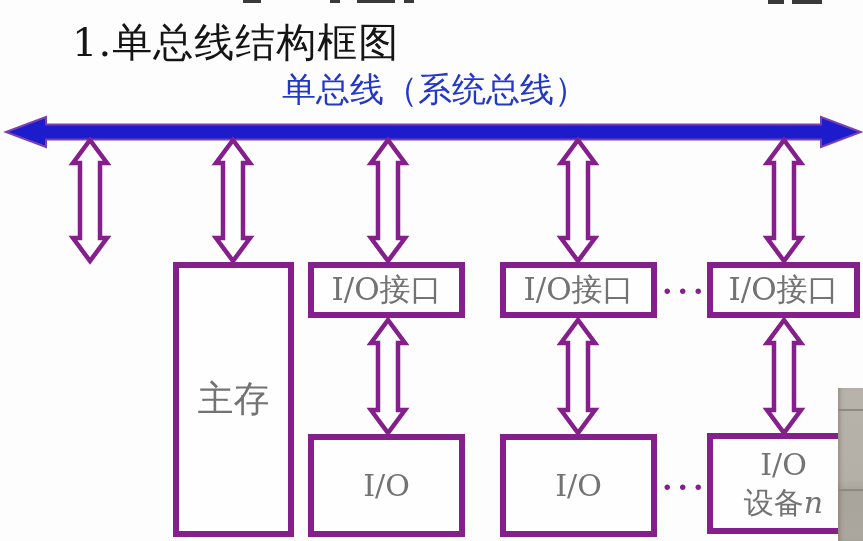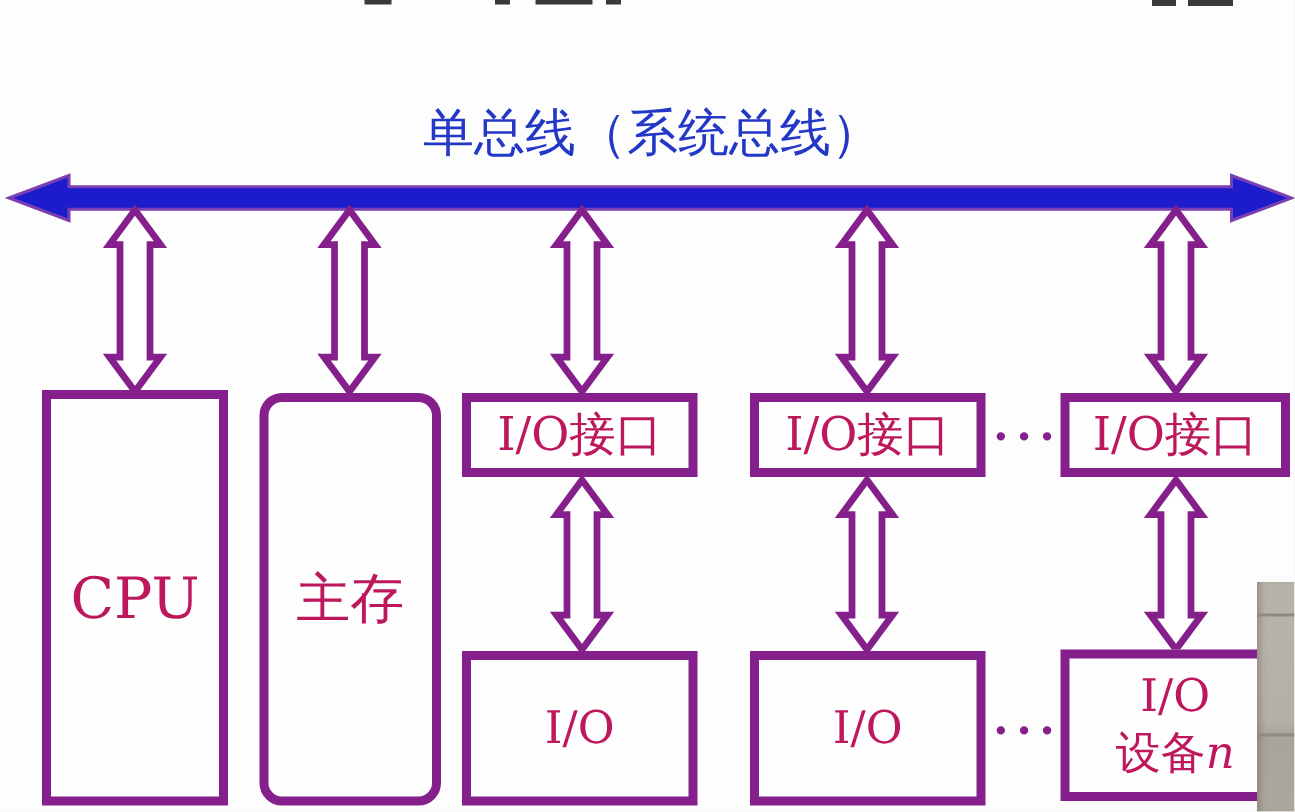--- a/index.html
+++ b/index.html
@@ -45,21 +45,21 @@
     stroke-width:4.5;
     stroke-linejoin:miter;
   }
   
   .box{
     box-sizing:border-box;
     border:6px solid var(--purple,#841f8c);
     background:#fefefe;
     display:flex;align-items:center;justify-content:center;
     flex-direction:column;
-    color:#be185d;
+    color:#737373;
     z-index:2;
     text-align:center;
   }
   .box.tall  {font-size:38px;}
   .box.mem   {font-size:36px;}
   .box.iface {font-size:31px;}
   .box.dev   {font-size:30px;line-height:1.25;justify-content:center;}
   .dev-line{white-space:nowrap;}
   .var{font-style:italic;}
   
@@ -90,42 +90,40 @@
 
 <div id="canvas">
 
   <div class="abs frag" style="left:243px;width:18px;"></div>
   <div class="abs frag" style="left:330px;width:10px;"></div>
   <div class="abs frag" style="left:357px;width:38px;"></div>
   <div class="abs frag" style="left:404px;width:10px;"></div>
   <div class="abs frag" style="left:768px;width:16px;height:4px;"></div>
   <div class="abs frag" style="left:792px;width:30px;height:4px;"></div>
 
+  <div class="abs title">1.单总线结构框图</div>
   <div class="abs bus-label">单总线（系统总线）</div>
 
   <svg id="arrow-layer" class="abs" width="863" height="541" viewBox="0 0 863 541">
 
     <polygon class="bus-poly" points="6,132 46,117 46,124.5 821,124.5 821,117 861,132 821,147 821,139.5 46,139.5 46,147"></polygon>
 
     <polygon class="hollow-arrow" points="90,140 107,163 100,163 100,238 107,238 90,261 73,238 80,238 80,163 73,163"></polygon>
     <polygon class="hollow-arrow" points="233,140 250,163 243,163 243,238 250,238 233,261 216,238 223,238 223,163 216,163"></polygon>
     <polygon class="hollow-arrow" points="388,140 405,163 398,163 398,238 405,238 388,261 371,238 378,238 378,163 371,163"></polygon>
     <polygon class="hollow-arrow" points="578,140 595,163 588,163 588,238 595,238 578,261 561,238 568,238 568,163 561,163"></polygon>
     <polygon class="hollow-arrow" points="784,140 801,163 794,163 794,238 801,238 784,261 767,238 774,238 774,163 767,163"></polygon>
 
     <polygon class="hollow-arrow" points="388,320 405,343 398,343 398,410 405,410 388,433 371,410 378,410 378,343 371,343"></polygon>
     <polygon class="hollow-arrow" points="578,320 595,343 588,343 588,410 595,410 578,433 561,410 568,410 568,343 561,343"></polygon>
     <polygon class="hollow-arrow" points="784,320 801,343 794,343 794,410 801,410 784,433 767,410 774,410 774,343 767,343"></polygon>
   </svg>
 
-  <div class="abs box tall" style="left:28px;top:260px;width:124px;height:277px;">
-    <span>CPU</span>
-  </div>
 
-  <div class="abs box mem" style="left:173px;top:262px;width:121px;height:275px;border-radius:15px;">
+  <div class="abs box mem" style="left:173px;top:262px;width:121px;height:275px;">
     <span>主存</span>
   </div>
 
   <div class="abs box iface" style="left:308px;top:262px;width:157px;height:56px;">
     <span>I/O接口</span>
   </div>
   <div class="abs box iface" style="left:500px;top:262px;width:157px;height:56px;">
     <span>I/O接口</span>
   </div>
   <div class="abs box iface" style="left:707px;top:262px;width:153px;height:56px;">

